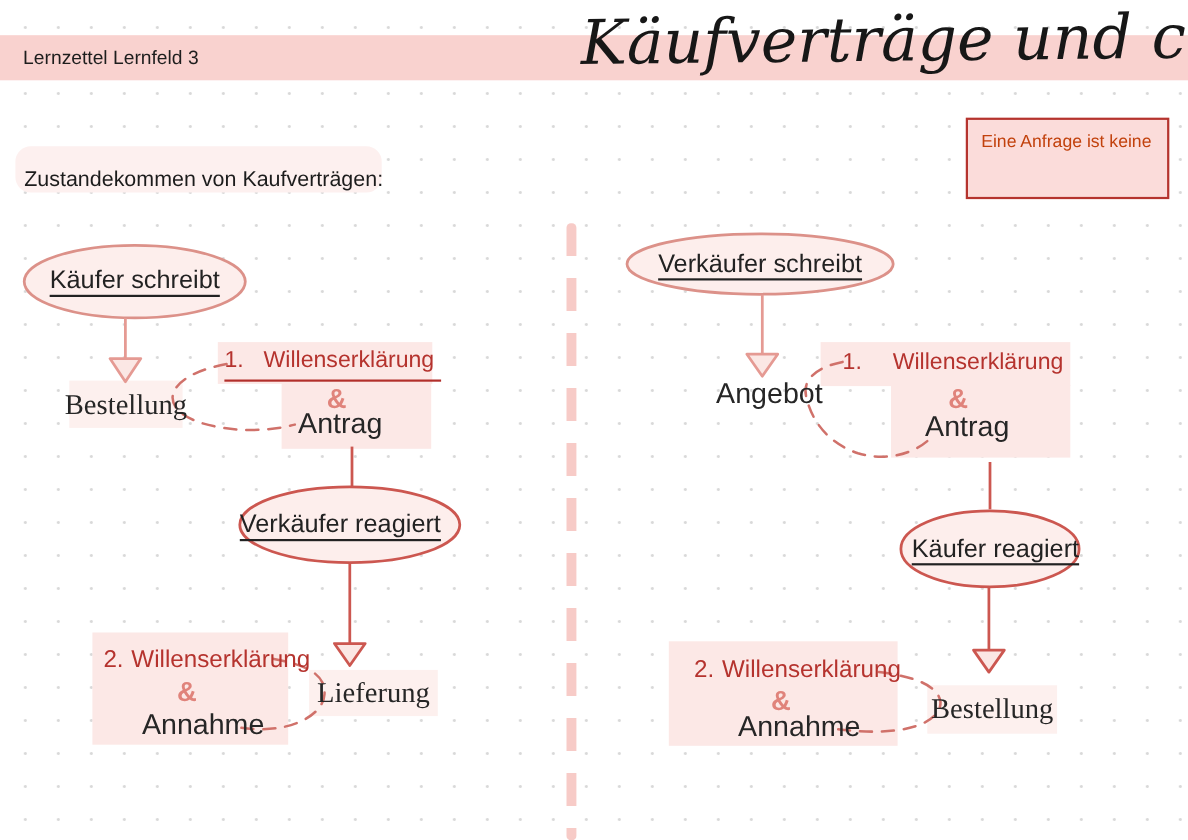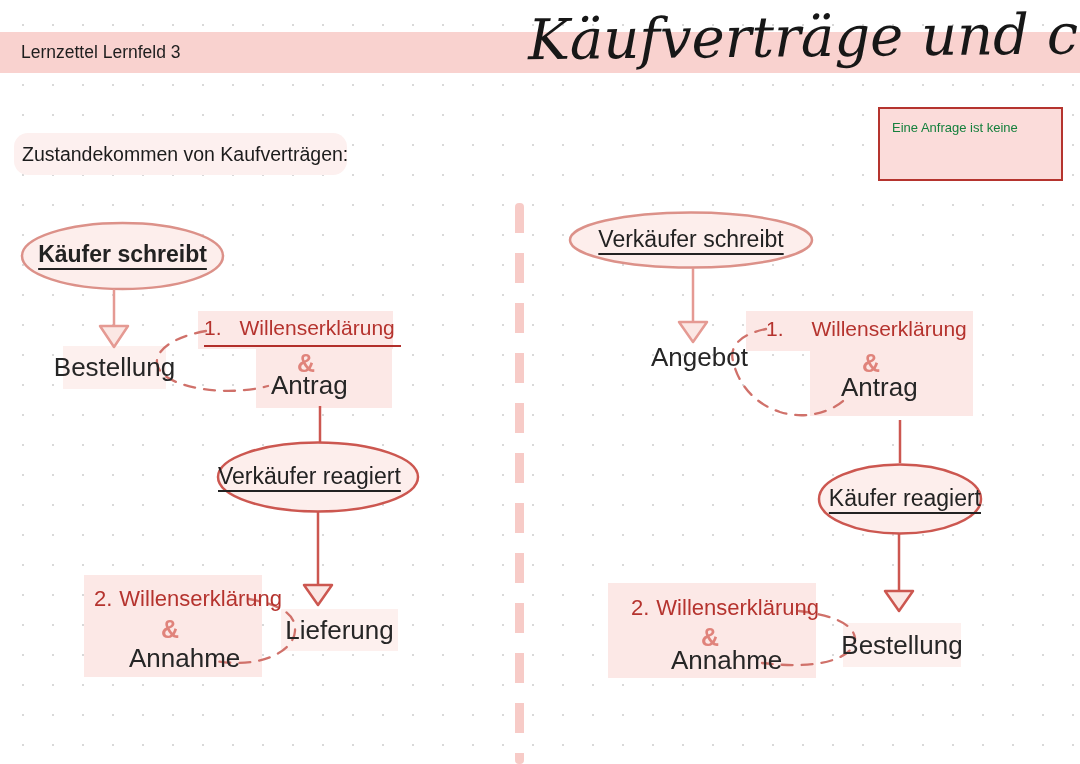--- a/index.html
+++ b/index.html
@@ -16,42 +16,42 @@
   .hand{color:#262626;white-space:nowrap;}
   .banner{left:0;top:32px;width:1080px;height:41px;background:#f9d2cf;}
   .header-label{left:21px;top:42px;font-size:17.5px;color:#1e1e1e;}
   .page-title{
     left:528px;top:4px;font-family:"DejaVu Serif",serif;font-style:italic;
     font-size:56px;color:#171717;letter-spacing:0px;transform:rotate(-0.6deg);
     white-space:nowrap;
   }
   .note-box{
     left:878px;top:107px;width:185px;height:74px;box-sizing:border-box;
-    border:2.5px solid #b5342e;background:#fbdcda;color:#15803d;
-    font-size:13px;line-height:1.65;padding:8px 12px;
+    border:2.5px solid #b5342e;background:#fbdcda;color:#c2410c;
+    font-size:16px;line-height:1.65;padding:8px 12px;
   }
   .heading-hl{left:14px;top:133px;width:333px;height:42px;background:#fdf0ef;
-    display:flex;align-items:center;border-radius:14px;}
+    display:flex;align-items:flex-end;border-radius:14px;}
   .heading-text{font-size:19.5px;color:#1c1c1c;padding-left:8px;white-space:nowrap;}
   .divider{
     left:515px;top:203px;width:9px;height:561px;
     background:repeating-linear-gradient(to bottom,#f7cbc7 0px,#f7cbc7 30px,rgba(255,255,255,0) 30px,rgba(255,255,255,0) 50px);
     border-radius:4px;
   }
   .hl{background:#fce8e6;}
   .hl-light{background:#fdf0ee;}
   svg.overlay{position:absolute;left:0;top:0;pointer-events:none;}
   .oval-label{font-size:23px;text-align:center;color:#222;
     text-decoration:underline;text-underline-offset:6px;text-decoration-thickness:1.5px;}
   .action-label{font-size:26px;color:#262626;text-align:center;}
   .decl-line{display:flex;color:#b5332e;font-size:21px;white-space:nowrap;}
   .decl-underlined{border-bottom:2.5px solid #b22f2b;padding:0 6px 5px 0;}
   .decl2-line{display:flex;gap:7px;color:#b5332e;font-size:22px;white-space:nowrap;}
   .amp{font-size:25px;color:#e0837b;font-weight:bold;}
-  .center-flex{display:flex;align-items:center;justify-content:center;}
+  .center-flex{display:flex;align-items:center;justify-content:center;font-family:Liberation Serif, serif;}
 </style>
 </head>
 <body>
 
 <div id="canvas">
 
   <div class="abs banner"></div>
   <div class="abs hand header-label">Lernzettel Lernfeld 3</div>
   <div class="abs page-title">Käufverträge und co.</div>
 
@@ -91,21 +91,21 @@
     <path d="M693 268 L693 322" stroke="#e59a93" stroke-width="2.5" fill="none"></path>
     <polygon points="679,322 707,322 693,342" fill="#fbe7e4" stroke="#e59a93" stroke-width="2.5" stroke-linejoin="round"></polygon>
     <path d="M766 329 C741 334,729 346,733 361 C738 383,753 403,780 412 C806 420,830 412,843 401" stroke="#d0716a" stroke-width="2.3" fill="none" stroke-dasharray="11 9" stroke-linecap="round"></path>
     <path d="M900 420 L900 463" stroke="#cc5750" stroke-width="2.5" fill="none"></path>
     <ellipse cx="900" cy="499" rx="81" ry="34.5" fill="#fdeeec" stroke="#cc5750" stroke-width="2.5"></ellipse>
     <path d="M899 534 L899 591" stroke="#cc5750" stroke-width="2.5" fill="none"></path>
     <polygon points="885,591 913,591 899,611" fill="#fbe7e4" stroke="#cc5750" stroke-width="2.5" stroke-linejoin="round"></polygon>
     <path d="M799 611 C833 615,853 624,855 638 C856 655,827 671,762 663" stroke="#d0716a" stroke-width="2.3" fill="none" stroke-dasharray="11 9" stroke-linecap="round"></path>
   </svg>
 
-  <div class="abs hand oval-label" style="left:22px;top:241px;width:201px;font-weight:bold;">Käufer schreibt</div>
+  <div class="abs hand oval-label" style="left:22px;top:241px;width:201px;">Käufer schreibt</div>
   <div class="abs hand action-label center-flex" style="left:63px;top:346px;width:103px;height:43px;">Bestellung</div>
   <div class="abs decl-line decl-underlined" style="left:204px;top:316px;gap:18px;">
     <span>1.</span>
     <span>Willenserklärung</span>
   </div>
   <div class="abs amp" style="left:297px;top:349px;">&amp;</div>
   <div class="abs hand action-label" style="left:271px;top:370px;">Antrag</div>
   <div class="abs hand oval-label" style="left:218px;top:463px;width:176px;">Verkäufer reagiert</div>
   <div class="abs decl2-line" style="left:94px;top:586px;">
     <span>2.</span>

